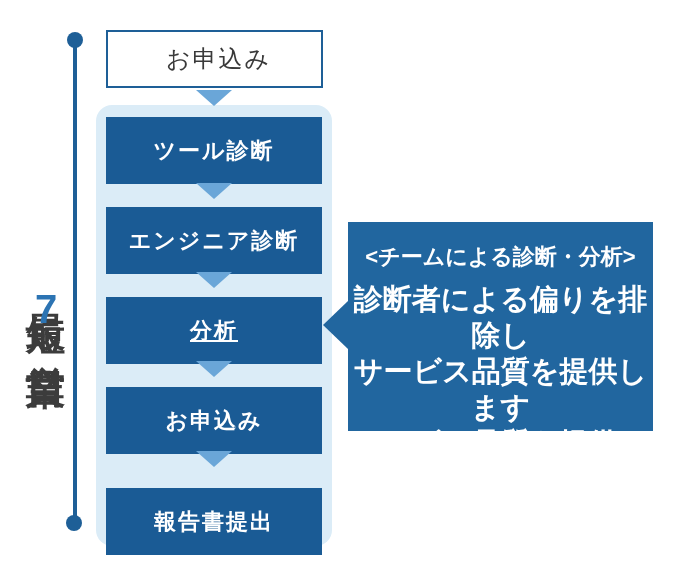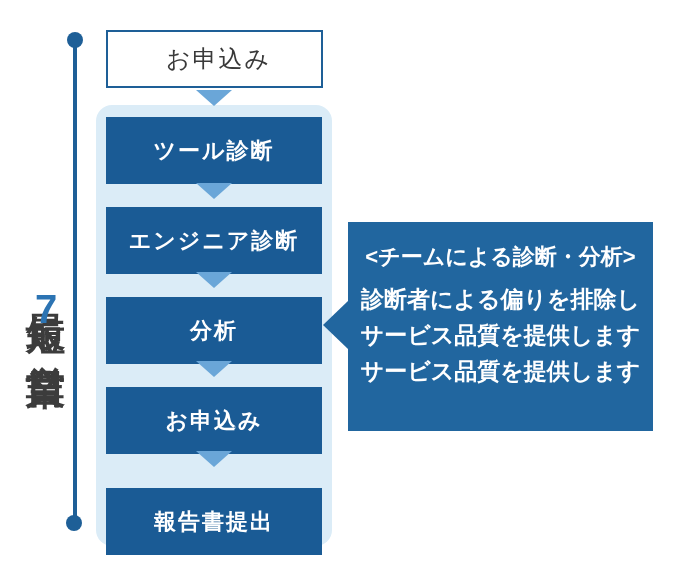--- a/index.html
+++ b/index.html
@@ -38,21 +38,21 @@
   
   .step{
     position:absolute;left:106px;width:216px;height:67px;
     background:#1a5b95;
     display:flex;align-items:center;justify-content:center;
     font-size:22px;font-weight:bold;color:#ffffff;letter-spacing:2px;
     z-index:2;
   }
   .step.s0{top:117px;}
   .step.s1{top:207px;}
-  .step.s2{top:297px;}
+  .step.s2{top:297px;text-decoration:underline;}
   .step.s3{top:387px;}
   .step.s4{top:476px;margin-top:12px;}
 
   
   .arrow{
     position:absolute;left:196px;width:0;height:0;
     border-left:18px solid transparent;border-right:18px solid transparent;
     border-top:16px solid #6aa6d8;z-index:3;
   }
   .arrow.a0{top:90px;}
@@ -66,21 +66,21 @@
     position:absolute;left:348px;top:222px;width:305px;height:209px;
     background:#21669f;color:#ffffff;z-index:4;
     box-sizing:border-box;padding-top:20px;text-align:center;
   }
   .callout .pointer{
     position:absolute;left:-25px;top:79px;width:0;height:0;
     border-top:24px solid transparent;border-bottom:24px solid transparent;
     border-right:25px solid #21669f;
   }
   .callout .title{font-size:22px;font-weight:bold;letter-spacing:0px;margin-bottom:9px;}
-  .callout .line{font-size:23px;font-weight:bold;line-height:36px;letter-spacing:0px;}
+  .callout .line{font-size:29px;font-weight:bold;line-height:36px;letter-spacing:0px;}
 </style>
 </head>
 <body>
 
 <div class="stage">
 
   <div class="v-label"><span>最短</span><span class="num">7</span><span>営業日</span></div>
 
   <div class="t-line"></div>
   <div class="t-dot top"></div>

